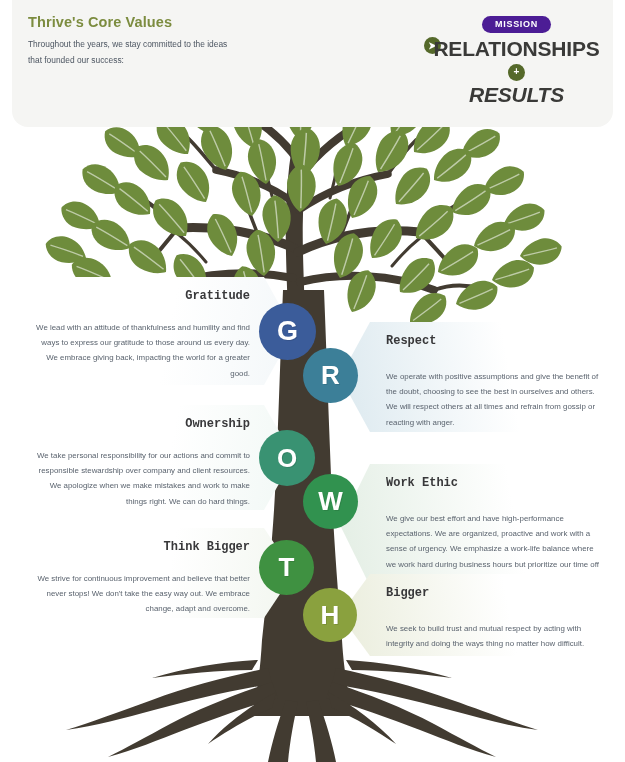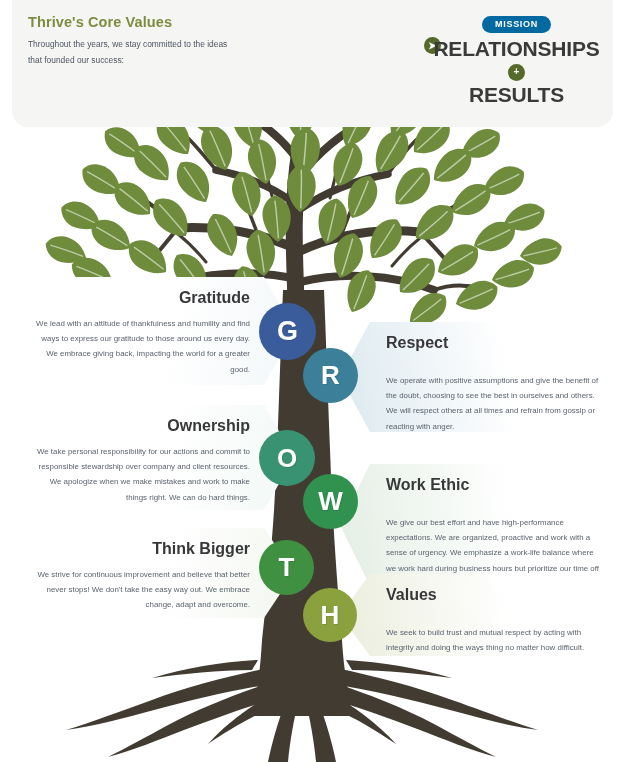--- a/index.html
+++ b/index.html
@@ -25,46 +25,46 @@
     position: absolute; left: 16px; top: 14px;
     font-size: 14.5px; font-weight: bold; color: #7c8c3f; letter-spacing: .1px;
   }
   #header-sub {
     position: absolute; left: 16px; top: 37px; width: 200px;
     font-size: 8.4px; line-height: 1.85; color: #4c5561;
   }
 
   #mission-block { position: absolute; left: 412px; top: 13px; width: 185px; text-align: center; }
   #mission-badge {
-    display: inline-block; background: #0369a1; color: #ffffff;
+    display: inline-block; background: #4c1d95; color: #ffffff;
     font-size: 9px; font-weight: bold; letter-spacing: .7px;
     padding: 3px 13px 4px; border-radius: 9px;
   }
   #mission-line1, #mission-line2 {
     font-size: 21px; font-weight: bold; color: #3a3a38; letter-spacing: -.2px;
   }
   #mission-line1 { margin-top: 4px; }
-  #mission-line2 { margin-top: 2px; }
+  #mission-line2 { margin-top: 2px; font-style: italic; }
   .round-icon {
     width: 17px; height: 17px; border-radius: 50%;
     background: #55692a; display: inline-flex;
     align-items: center; justify-content: center;
     color: #fff; font-size: 10px; font-weight: bold; line-height: 1;
   }
   #plus-icon { margin: 2px auto 0; }
   #arrow-icon { position: absolute; left: 412px; top: 37px; }
 
   
   .card { position: absolute; z-index: 2; }
-  .card .title { font-size: 16px; font-weight: bold; color: #38383a; }
+  .card .title { font-size: 12px; font-weight: bold; color: #38383a; font-family: Liberation Mono, monospace; }
   .card .body { font-size: 7.9px; line-height: 1.92; color: #5a636e; }
 
   .card.left  { text-align: right; padding: 12px 44px 14px 16px; }
   .card.right { text-align: left;  padding: 12px 16px 14px 46px; }
-  .card.left .body  { margin-top: 9px; }
+  .card.left .body  { margin-top: 17px; }
   .card.right .body { margin-top: 21px; }
 
   
   .card.left {
     clip-path: polygon(10px 0, calc(100% - 30px) 0, 100% 50%, calc(100% - 30px) 100%, 10px 100%, 0 calc(100% - 12px), 0 12px);
   }
   .card.right {
     clip-path: polygon(30px 0, calc(100% - 10px) 0, 100% 12px, 100% calc(100% - 12px), calc(100% - 10px) 100%, 30px 100%, 0 50%);
   }
 
@@ -268,21 +268,21 @@
     <div class="title">Work Ethic</div>
     <div class="body">We give our best effort and have high-performance expectations. We are organized, proactive and work with a sense of urgency. We emphasize a work-life balance where we work hard during business hours but prioritize our time off for our own well-being.</div>
   </div>
 
   <div id="card-thinkbigger" class="card left">
     <div class="title">Think Bigger</div>
     <div class="body">We strive for continuous improvement and believe that better never stops! We don't take the easy way out. We embrace change, adapt and overcome.</div>
   </div>
 
   <div id="card-honesty" class="card right">
-    <div class="title">Values</div>
+    <div class="title">Bigger</div>
     <div class="body">We seek to build trust and mutual respect by acting with integrity and doing the ways thing no matter how difficult.</div>
   </div>
 
   <div id="circle-g" class="letter-circle">G</div>
   <div id="circle-r" class="letter-circle">R</div>
   <div id="circle-o" class="letter-circle">O</div>
   <div id="circle-w" class="letter-circle">W</div>
   <div id="circle-t" class="letter-circle">T</div>
   <div id="circle-h" class="letter-circle">H</div>
 

